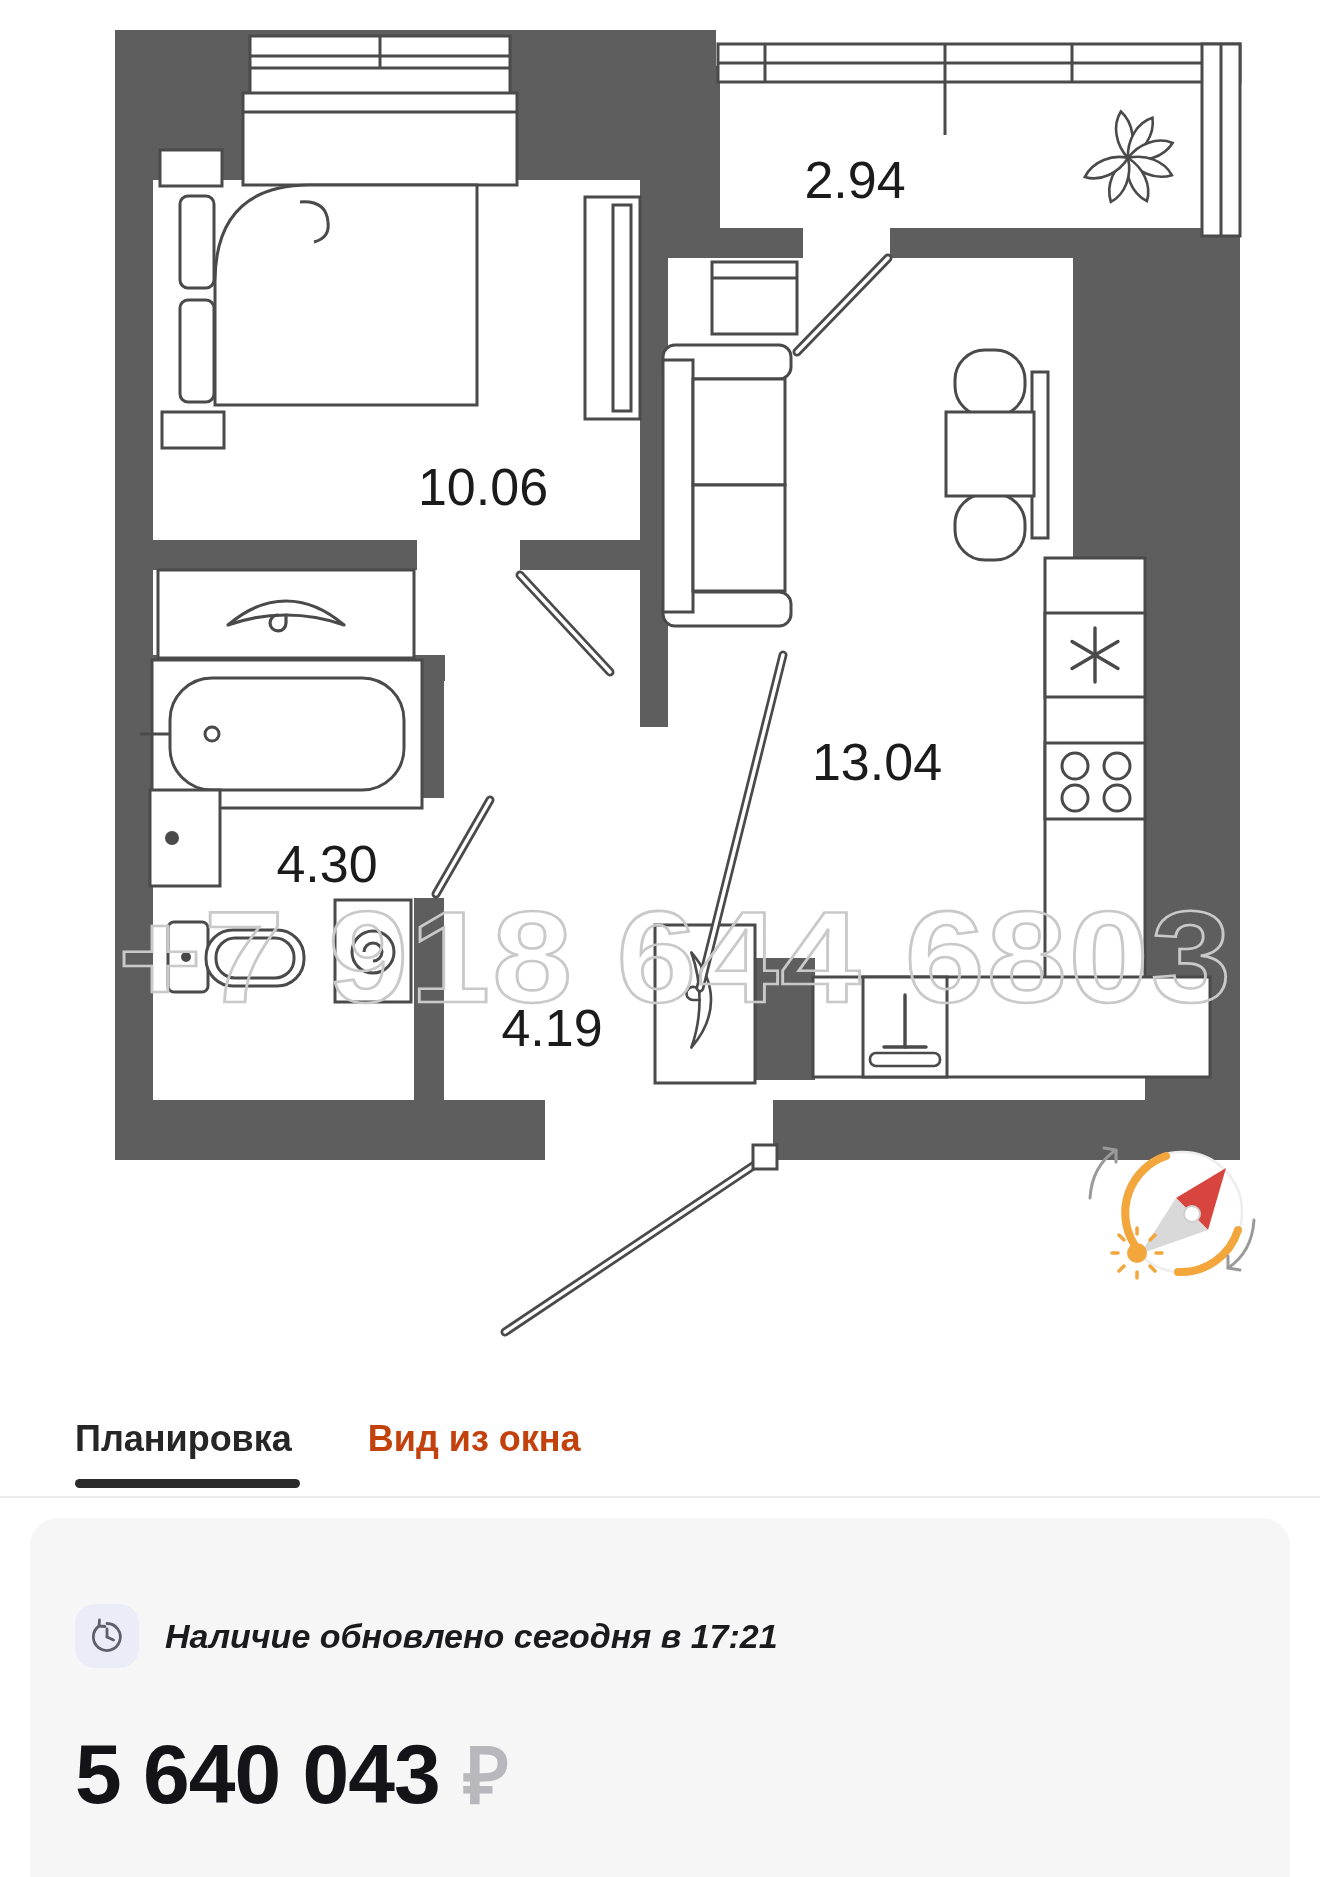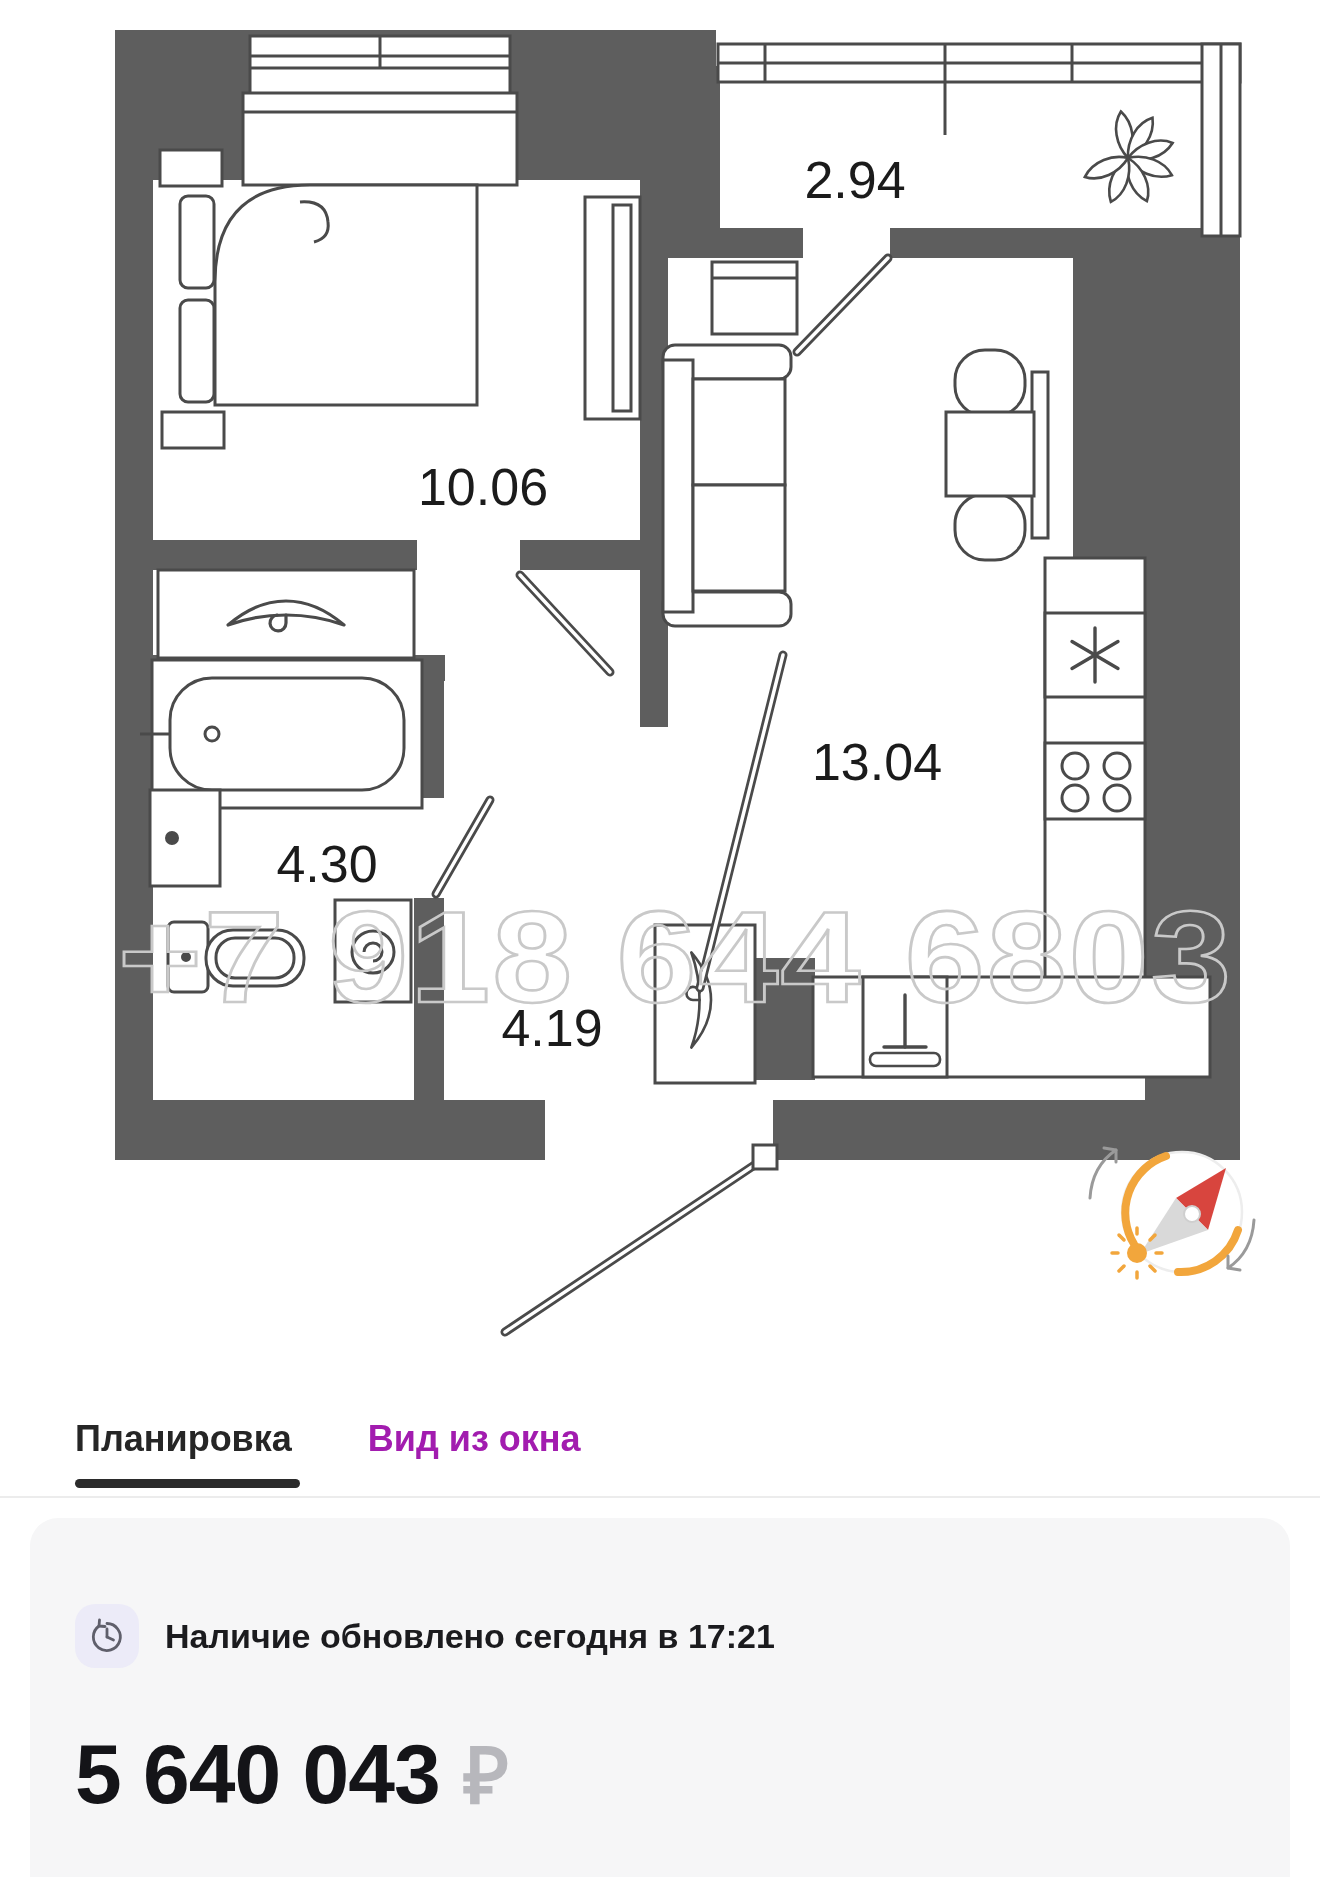--- a/index.html
+++ b/index.html
@@ -4,28 +4,28 @@
 <style>
   html,body{margin:0;padding:0;background:#fff;}
   .page{position:relative;width:1320px;height:1877px;overflow:hidden;background:#fff;
         font-family:"Liberation Sans",sans-serif;}
   .plan-wrap{position:absolute;left:0;top:0;width:1320px;height:1360px;}
   
   .tabs{position:absolute;left:0;top:1360px;width:1320px;height:138px;
         border-bottom:2px solid #ececec;box-sizing:border-box;}
   .tabs-inner{display:flex;align-items:center;gap:76px;padding:58px 0 0 75px;}
   .tab{display:flex;align-items:center;gap:20px;background:none;border:none;padding:0;
-       font-family:"Liberation Sans",sans-serif;font-size:36px;font-weight:700;color:#a21caf;cursor:pointer;}
+       font-family:"Liberation Sans",sans-serif;font-size:36px;font-weight:700;color:#c2410c;cursor:pointer;}
   .tab.active{color:#262626;}
   .tab-underline{position:absolute;left:75px;bottom:8px;width:225px;height:9px;border-radius:5px;background:#2b2b2b;}
   
   .card{position:absolute;left:30px;top:1518px;width:1260px;height:420px;
         background:#f6f6f7;border-radius:28px;box-sizing:border-box;padding:42px 45px;}
   .added{font-size:31px;font-weight:500;color:#8c8c91;}
-  .avail-row{display:flex;align-items:center;gap:26px;margin-top:44px;}
+  .avail-row{display:flex;align-items:center;gap:26px;margin-top:44px;font-style:italic;}
   .avail-icon{width:64px;height:64px;border-radius:20px;background:#ecebf8;
               display:flex;align-items:center;justify-content:center;flex:0 0 auto;}
   .avail-text{font-size:34px;font-weight:700;color:#1b1b1e;}
   .price-row{margin-top:52px;display:flex;align-items:baseline;gap:24px;}
   .price{font-size:84px;font-weight:800;color:#141418;letter-spacing:-1px;}
   .currency{font-size:78px;font-weight:700;color:#b7b7bc;}
   svg text{font-family:"Liberation Sans",sans-serif;}
 </style>
 </head>
 <body>

